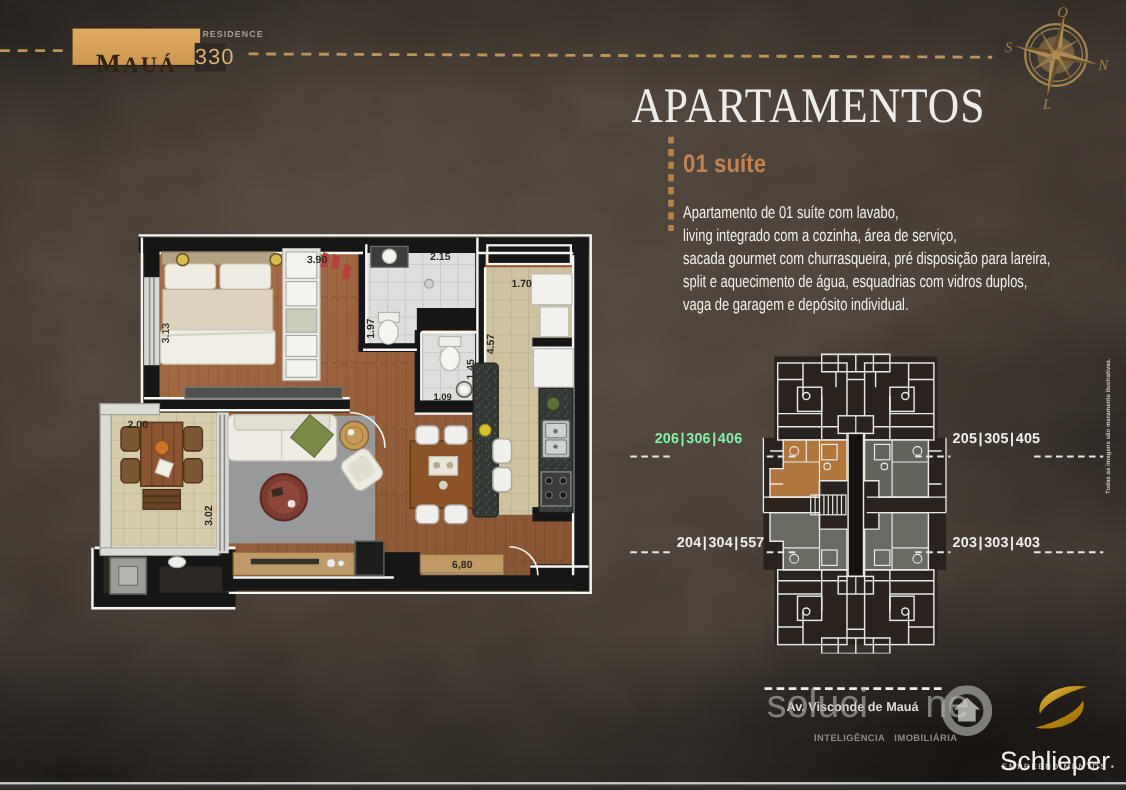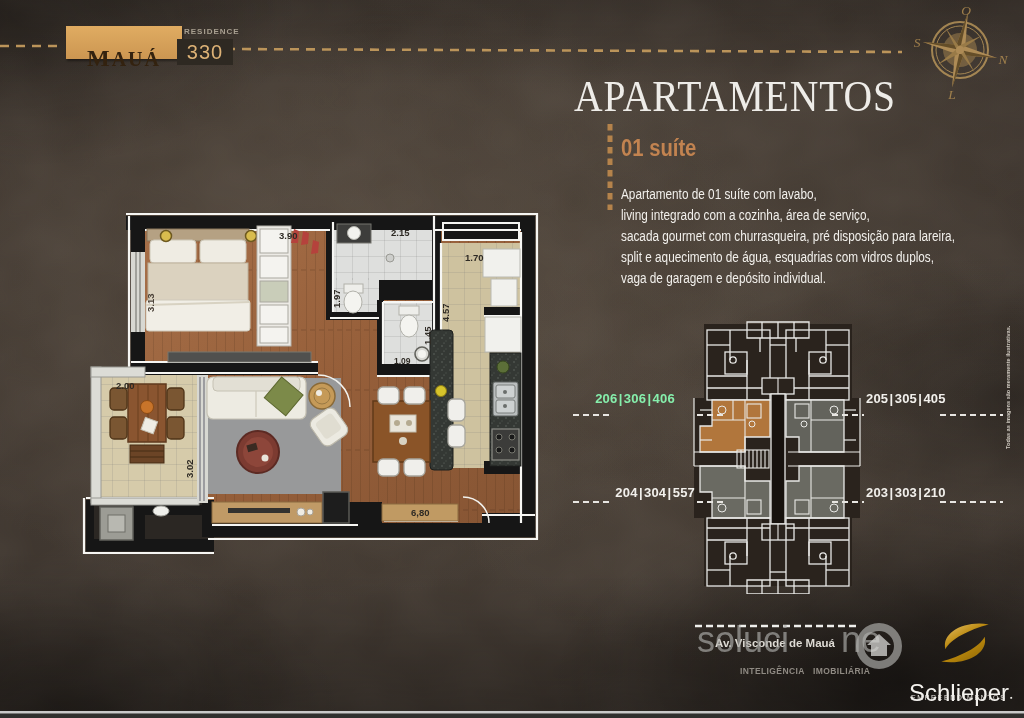--- a/index.html
+++ b/index.html
@@ -43,21 +43,21 @@
 
   <line x1="226" y1="49" x2="902" y2="52" stroke="#bb945a" stroke-width="2.6" stroke-dasharray="9 7"></line>
 </svg>
 
 <div class="abs" style="left:66px;top:26px;width:116px;height:33px;background:linear-gradient(#e0ac62,#cc9651);box-shadow:1px 2px 2px rgba(0,0,0,.4);"></div>
 
 <div class="abs" style="left:66px;top:29px;width:116px;text-align:center;font-family:'Liberation Serif',serif;font-size:24px;font-weight:bold;color:#33220f;letter-spacing:2px;margin-top:16px;">M<span style="font-size:20px;">AUÁ</span></div>
 
 <div class="abs" style="left:184px;top:27px;font-size:8px;color:#a89f90;letter-spacing:1px;font-weight:bold;">RESIDENCE</div>
 
-<div class="abs" style="left:177px;top:39px;width:56px;height:26px;background:#2e2922;color:#ddb276;font-size:20px;text-align:center;line-height:26px;letter-spacing:1px;">330</div>
+<div class="abs" style="left:177px;top:39px;width:28px;height:26px;background:#2e2922;color:#ddb276;font-size:20px;text-align:center;line-height:26px;letter-spacing:1px;">330</div>
 
 <svg class="abs" style="left:905px;top:0px" width="119" height="110" viewBox="905 0 119 110" opacity="0.8">
   <g stroke="#c49f5e" fill="none" opacity="0.95">
     <circle cx="960" cy="50" r="28" stroke-width="2"></circle>
     <circle cx="960" cy="50" r="24" stroke-width="1"></circle>
   </g>
   <circle cx="960" cy="50" r="17" fill="#c29a58" opacity="0.5"></circle>
   <circle cx="960" cy="50" r="9" fill="#7a5c2c" opacity="0.55"></circle>
   <g transform="rotate(12 960 50)">
     <g fill="#caa160">
@@ -553,21 +553,21 @@
     <line x1="747" y1="556" x2="747" y2="518"></line>
     <line x1="809" y1="556" x2="809" y2="518"></line>
     <line x1="707" y1="528" x2="770" y2="528"></line>
     <line x1="786" y1="528" x2="849" y2="528"></line>
   </g>
 </svg>
 
 <div class="abs" style="left:575px;top:391px;width:120px;text-align:center;font-size:13px;font-weight:bold;color:#86efac;letter-spacing:0.2px;">206 | 306 | 406</div>
 <div class="abs" style="left:866px;top:391px;font-size:13px;font-weight:bold;color:#f2f0ec;letter-spacing:0.2px;">205 | 305 | 405</div>
 <div class="abs" style="left:575px;top:485px;width:120px;text-align:right;font-size:13px;font-weight:bold;color:#f2f0ec;letter-spacing:0.2px;">204 | 304 | 557</div>
-<div class="abs" style="left:866px;top:485px;font-size:13px;font-weight:bold;color:#f2f0ec;letter-spacing:0.2px;">203 | 303 | 210</div>
+<div class="abs" style="left:866px;top:485px;font-size:13px;font-weight:bold;color:#f2f0ec;letter-spacing:0.2px;">203 | 303 | 403</div>
 
 <svg class="abs" style="left:560px;top:380px" width="464" height="140">
   <g stroke="#e8e6e2" stroke-width="1.8" stroke-dasharray="6 4">
     <line x1="13" y1="35" x2="50" y2="35"></line>
     <line x1="137" y1="35" x2="165" y2="35"></line>
     <line x1="272" y1="35" x2="304" y2="35"></line>
     <line x1="380" y1="35" x2="443" y2="35"></line>
     <line x1="13" y1="122" x2="50" y2="122"></line>
     <line x1="137" y1="122" x2="165" y2="122"></line>
     <line x1="272" y1="122" x2="304" y2="122"></line>

